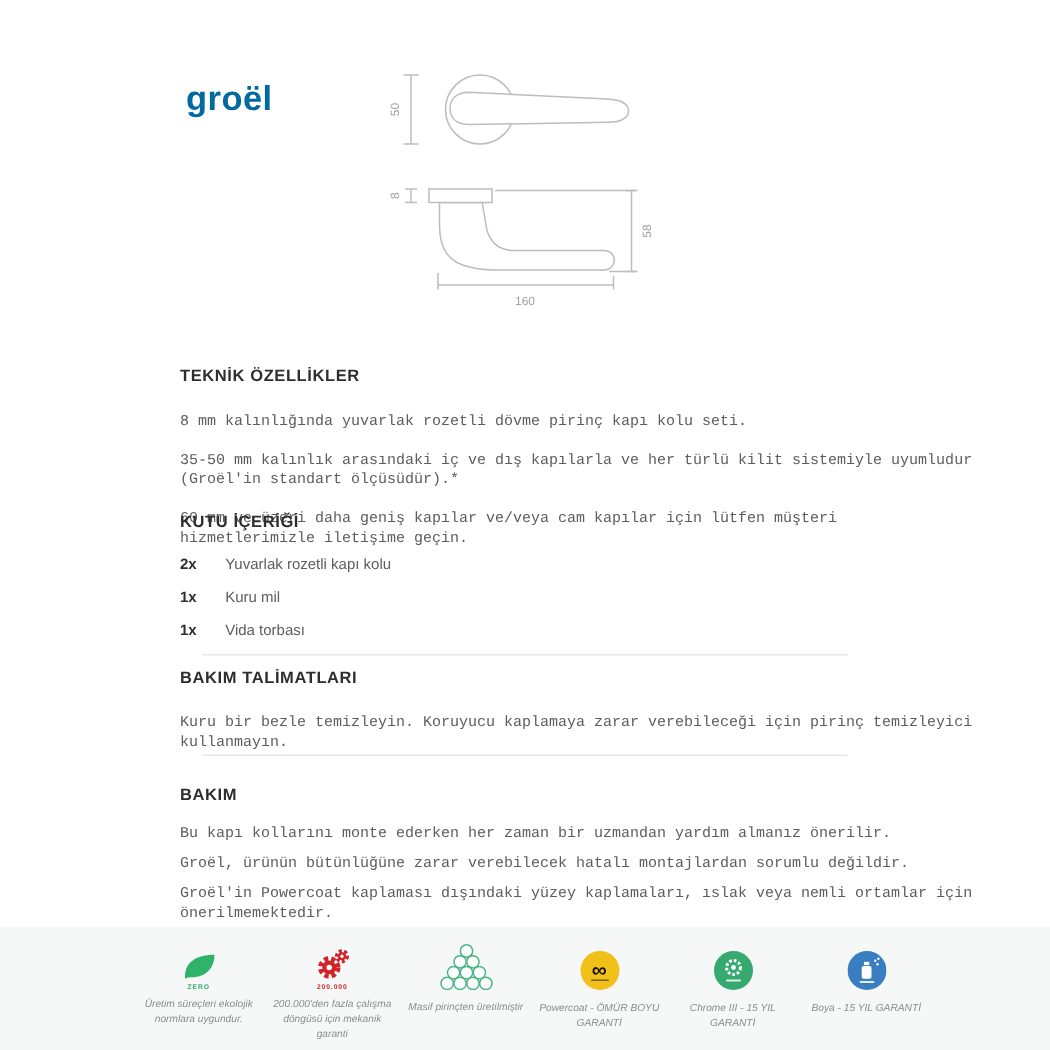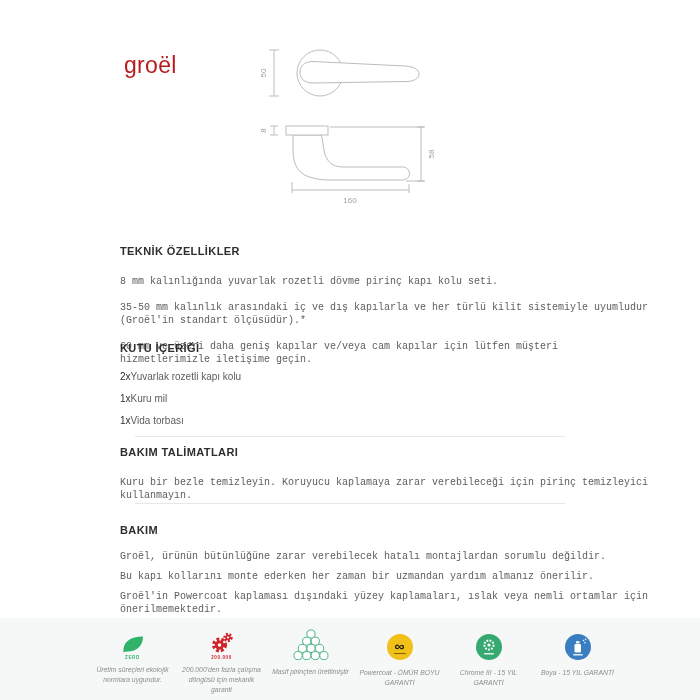--- a/index.html
+++ b/index.html
@@ -2,33 +2,33 @@
 <html><head>
 <meta charset="utf-8">
 <style>
   html,body{margin:0;padding:0;}
   body{
     width:700px;height:700px;position:relative;background:#ffffff;
     font-family:"Liberation Sans", sans-serif;overflow:hidden;
   }
   .logo{
     position:absolute;left:124px;top:52px;
-    font-size:23px;font-weight:400;color:#b91c1c;letter-spacing:.3px;text-align:center;
+    font-size:23px;font-weight:700;color:#0369a1;letter-spacing:.3px;text-align:center;
   }
   .drawing{position:absolute;left:253px;top:38px;}
   .dim-text{fill:#a2a2a2;font-size:8px;font-family:"Liberation Sans",sans-serif;}
   .sec{position:absolute;left:120px;width:530px;}
   .sec h2{
     margin:0 0 17px 0;font-size:11px;font-weight:700;color:#2e2e2e;
     letter-spacing:.4px;line-height:13px;
   }
   .sec p{margin:0 0 10px 0;font-size:10px;color:#5c5d60;line-height:13px;font-family:Liberation Mono, monospace;}
   .sec .warn-p{margin:0 0 7px 0;}
   .box-item{margin:0 0 12px 0;font-size:10px;color:#5c5d60;line-height:10px;}
-  .box-item b{color:#2e2e2e;font-weight:400;margin-right:0;}
+  .box-item b{color:#2e2e2e;font-weight:700;margin-right:19px;}
   .hr{position:absolute;left:135px;width:430px;height:1px;background:#e7e7e7;}
   .footer-strip{position:absolute;left:0;top:618px;width:700px;height:82px;background:#f6f7f7;}
   .badges{position:absolute;left:88px;top:628px;width:534px;display:flex;}
   .badge{flex:1;display:flex;flex-direction:column;align-items:center;}
   .icon-area{height:32px;display:flex;flex-direction:column;align-items:center;justify-content:flex-end;}
   .icon-label{font-size:4.5px;font-weight:700;letter-spacing:.6px;margin-top:1px;}
   .icon-label.green{color:#2fb26a;}
   .icon-label.red{color:#d2232a;}
   .seal{width:26px;height:26px;border-radius:50%;display:flex;flex-direction:column;align-items:center;justify-content:center;}
   .seal-yellow{background:#f1c019;}
@@ -102,22 +102,22 @@
 
 <div class="sec" style="top:446px">
   <h2>BAKIM TALİMATLARI</h2>
   <p>Kuru bir bezle temizleyin. Koruyucu kaplamaya zarar verebileceği için pirinç temizleyici kullanmayın.</p>
 </div>
 
 <div class="hr" style="top:503px"></div>
 
 <div class="sec" style="top:524px">
   <h2 style="margin-bottom:13px">BAKIM</h2>
+  <p class="warn-p">Bu kapı kollarını monte ederken her zaman bir uzmandan yardım almanız önerilir.</p>
   <p class="warn-p">Groël, ürünün bütünlüğüne zarar verebilecek hatalı montajlardan sorumlu değildir.</p>
-  <p class="warn-p">Bu kapı kollarını monte ederken her zaman bir uzmandan yardım almanız önerilir.</p>
   <p class="warn-p">Groël'in Powercoat kaplaması dışındaki yüzey kaplamaları, ıslak veya nemli ortamlar için önerilmemektedir.</p>
 </div>
 
 <div class="footer-strip"></div>
 
 <div class="badges">
 
   <div class="badge">
     <div class="icon-area">
       <svg width="24" height="19" viewBox="0 0 24 19">

